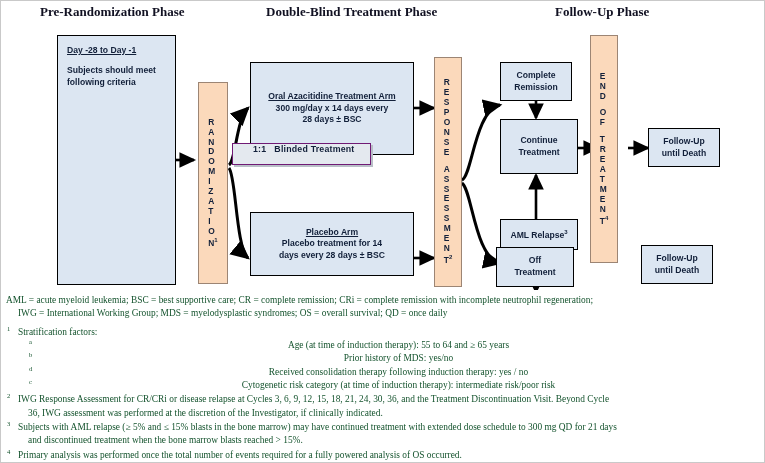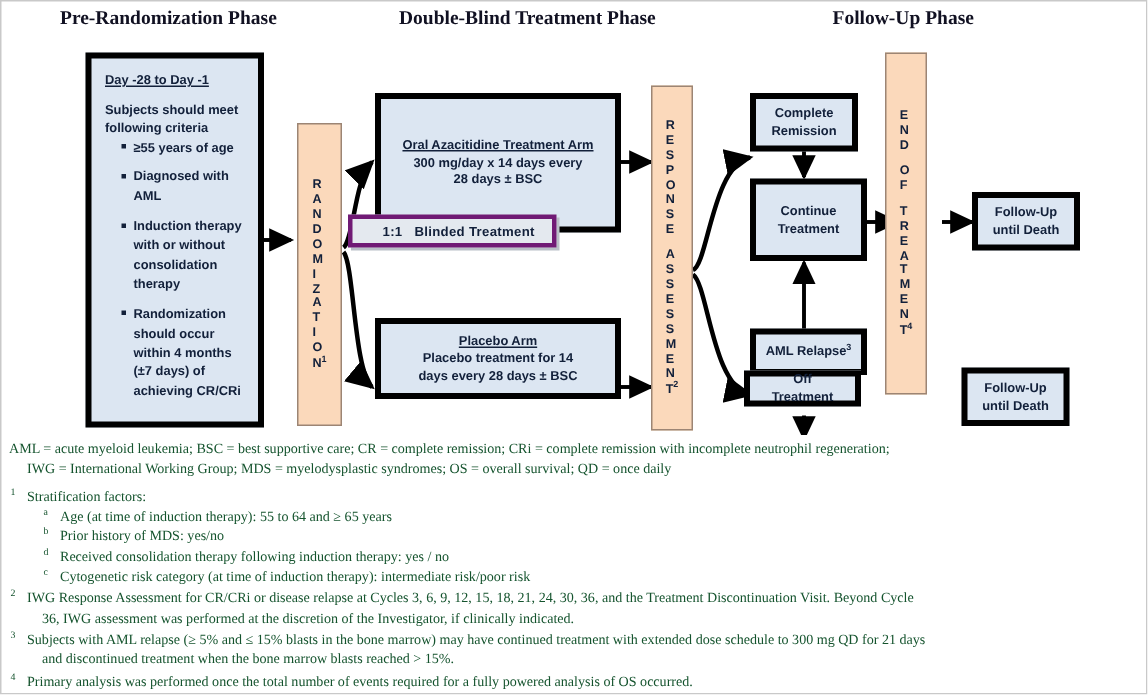--- a/index.html
+++ b/index.html
@@ -15,21 +15,21 @@
   #diagram{position:absolute;left:0;top:0;width:765px;height:290px;}
   #svg-layer{position:absolute;left:0;top:0;width:765px;height:290px;pointer-events:none;}
 
   .phase-title{
     position:absolute;font-weight:bold;font-size:13px;
     font-family:"Liberation Serif",serif;color:#111122;white-space:nowrap;
   }
 
   .box{
     position:absolute;box-sizing:border-box;
-    background:#dce6f2;border:4px solid #000000;
+    background:#dce6f2;border:1px solid #000000;
     font-weight:bold;font-size:8.6px;line-height:1.35;
     color:#12203a;display:flex;flex-direction:column;
     align-items:center;justify-content:center;text-align:center;
   }
   .box.left-align{align-items:flex-start;justify-content:flex-start;text-align:left;}
 
   .vcol{
     position:absolute;box-sizing:border-box;
     background:#fbd9bb;border:1px solid #9c8574;
     display:flex;flex-direction:column;align-items:center;justify-content:center;
@@ -53,42 +53,42 @@
   #criteria li:before{
     content:"";position:absolute;left:-1px;top:4.5px;
     width:3px;height:3px;background:#12203a;
   }
 
   .arm-title{text-decoration:underline;font-weight:bold;font-size:8.6px;}
   .arm-line{font-weight:bold;font-size:8.6px;}
 
   #blinded{
     position:absolute;box-sizing:border-box;
-    background:#e4e9ef;border:3px solid #701a75;
+    background:#e4e9ef;border:1px solid #701a75;
     box-shadow:2px 2px 0 #b9bfc7;
-    display:flex;align-items:center;
+    display:flex;
     font-weight:bold;font-size:8.8px;color:#12203a;
     padding-left:20px;letter-spacing:.2px;
   }
   #blinded .ratio{margin-right:8px;}
 
   sup.fn{font-size:6px;vertical-align:super;font-weight:bold;}
 
   
   #notes{
     position:absolute;left:0;top:290px;width:765px;
     font-family:"Liberation Serif",serif;color:#14532d;
   }
   .abbr{font-size:9.4px;line-height:1.42;padding:4px 8px 0 6px;}
   .abbr .l2{display:block;padding-left:12px;}
   .fnlist{padding:4px 8px 0 6px;}
   .fnitem{position:relative;font-size:9.4px;line-height:1.42;padding-left:12px;margin-top:1px;}
   .fnitem > .mark{position:absolute;left:1px;top:-2px;font-size:6.6px;}
   .fnitem .cont{display:block;padding-left:10px;}
-  .sublist{margin:0;padding:0;list-style:none;}
+  .sublist{margin:0;padding:0;list-style:none;text-align:center;}
   .subitem{position:relative;font-size:9.4px;line-height:1.42;padding-left:22px;}
   .subitem > .mark{position:absolute;left:11px;top:-2px;font-size:6.6px;font-style:normal;}
 </style>
 </head>
 <body>
 
 <div id="frame"></div>
 
 <div id="diagram">
 
@@ -126,26 +126,20 @@
 
       <path d="M536,277 L536,292"></path>
 
       <path d="M628,148 L648,148"></path>
     </g>
   </svg>
 
   <div class="box left-align" id="criteria" style="left:57px;top:35px;width:119px;height:250px;">
     <div class="hdr">Day -28 to Day -1</div>
     <div class="lead">Subjects should meet following criteria</div>
-    <ul>
-      <li>≥55 years of age</li>
-      <li>Diagnosed with AML</li>
-      <li>Induction therapy with or without consolidation therapy</li>
-      <li>Randomization should occur within 4 months (±7 days) of achieving CR/CRi</li>
-    </ul>
   </div>
 
   <div class="vcol" id="randomization" style="left:198px;top:82px;width:30px;height:202px;">
     <span id="rand-letters">
         <span class="ch">R</span>
         <span class="ch">A</span>
         <span class="ch">N</span>
         <span class="ch">D</span>
         <span class="ch">O</span>
         <span class="ch">M</span>
@@ -163,21 +157,21 @@
     <div class="arm-title">Oral Azacitidine Treatment Arm</div>
     <div class="arm-line">300 mg/day x 14 days every</div>
     <div class="arm-line">28 days ± BSC</div>
   </div>
 
   <div id="blinded" style="left:232px;top:143px;width:139px;height:22px;">
     <span class="ratio">1:1</span>
     <span>Blinded Treatment</span>
   </div>
 
-  <div class="box" style="left:250px;top:212px;width:164px;height:54px;">
+  <div class="box" style="left:250px;top:212px;width:164px;height:64px;">
     <div class="arm-title">Placebo Arm</div>
     <div class="arm-line">Placebo treatment for 14</div>
     <div class="arm-line">days every 28 days ± BSC</div>
   </div>
 
   <div class="vcol" id="response" style="left:434px;top:57px;width:28px;height:230px;">
     <span id="resp-letters">
         <span class="ch">R</span>
         <span class="ch">E</span>
         <span class="ch">S</span>
@@ -207,21 +201,21 @@
 
   <div class="box" style="left:500px;top:119px;width:78px;height:55px;">
     <div>Continue</div>
     <div>Treatment</div>
   </div>
 
   <div class="box" style="left:500px;top:219px;width:78px;height:31px;">
     <div><span>AML Relapse</span><sup class="fn">3</sup></div>
   </div>
 
-  <div class="box" style="left:496px;top:247px;width:78px;height:24px;">
+  <div class="box" style="left:496px;top:247px;width:78px;height:40px;">
     <div>Off</div>
     <div>Treatment</div>
   </div>
 
   <div class="vcol" id="eot" style="left:590px;top:35px;width:28px;height:228px;">
     <span id="eot-letters">
         <span class="ch">E</span>
         <span class="ch">N</span>
         <span class="ch">D</span>
         <span class="ch gap"></span>

